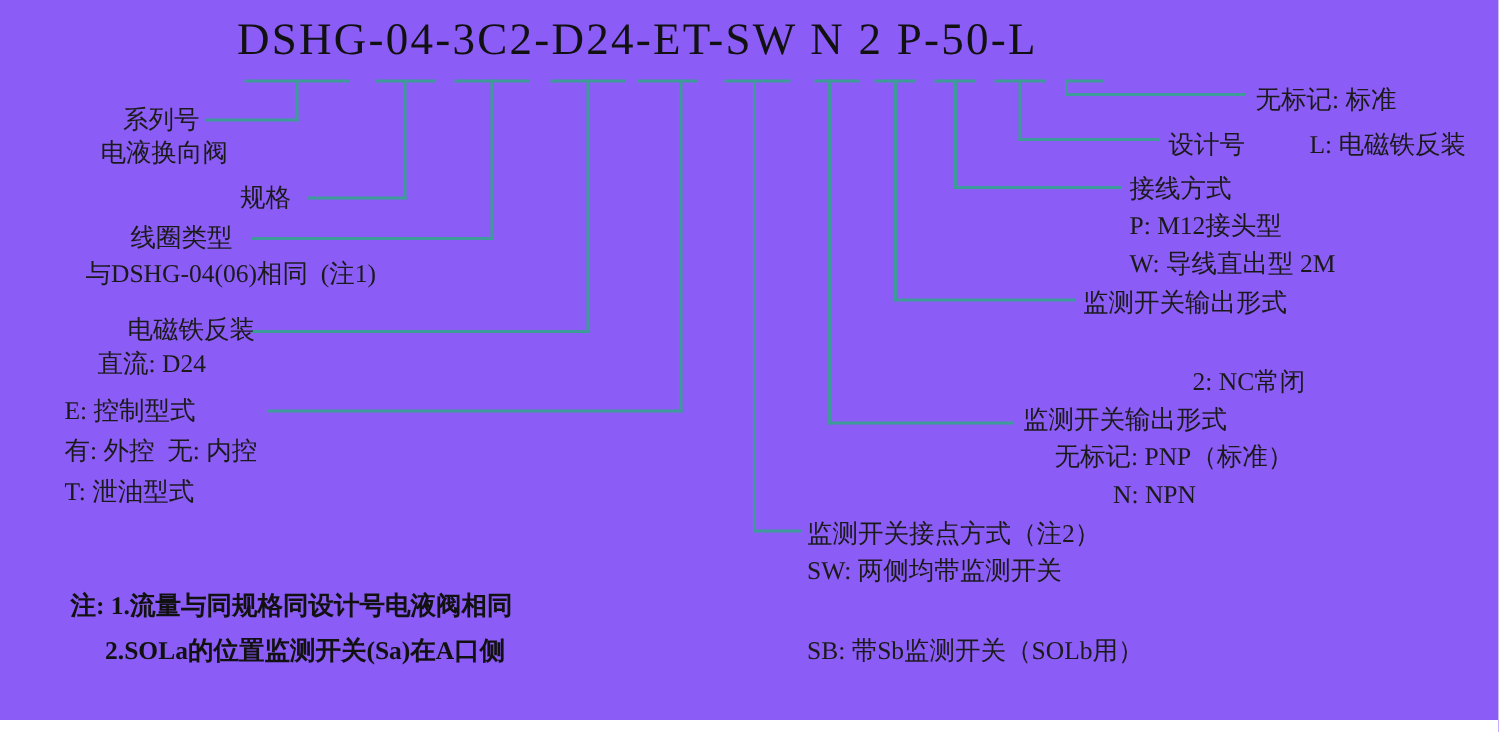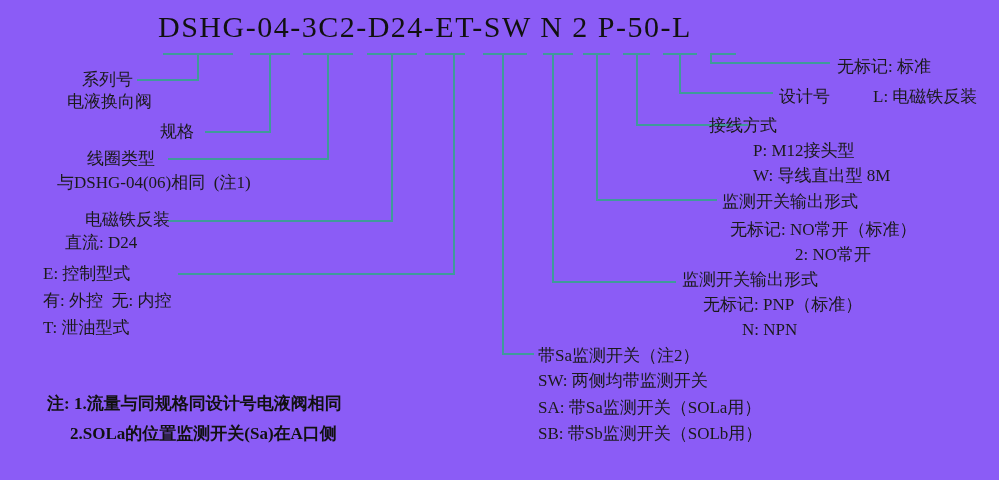--- a/index.html
+++ b/index.html
@@ -67,31 +67,29 @@
   <div class="lbl" style="left:57px;top:173px">与DSHG-04(06)相同  (注1)</div>
   <div class="lbl" style="left:85px;top:210px">电磁铁反装</div>
   <div class="lbl" style="left:65px;top:233px">直流: D24</div>
   <div class="lbl" style="left:43px;top:264px">E: 控制型式</div>
   <div class="lbl" style="left:43px;top:291px">有: 外控  无: 内控</div>
   <div class="lbl" style="left:43px;top:318px">T: 泄油型式</div>
 
   <div class="lbl" style="left:837px;top:57px">无标记: 标准</div>
   <div class="lbl" style="left:779px;top:87px">设计号</div>
   <div class="lbl" style="left:873px;top:87px">L: 电磁铁反装</div>
-  <div class="lbl" style="left:709px;top:116px">接线方式</div>
+  <div class="lbl" style="left:753px;top:116px">接线方式</div>
   <div class="lbl" style="left:753px;top:141px">P: M12接头型</div>
-  <div class="lbl" style="left:753px;top:166px">W: 导线直出型 8M</div>
+  <div class="lbl" style="left:753px;top:166px">W: 导线直出型 2M</div>
   <div class="lbl" style="left:722px;top:192px">监测开关输出形式</div>
-  <div class="lbl" style="left:730px;top:220px">无标记: NO常开（标准）</div>
-  <div class="lbl" style="left:795px;top:245px">2: NO常开</div>
+  <div class="lbl" style="left:795px;top:245px">2: NC常闭</div>
   <div class="lbl" style="left:682px;top:270px">监测开关输出形式</div>
   <div class="lbl" style="left:703px;top:295px">无标记: PNP（标准）</div>
   <div class="lbl" style="left:742px;top:320px">N: NPN</div>
 
-  <div class="lbl" style="left:538px;top:346px">带Sa监测开关（注2）</div>
+  <div class="lbl" style="left:538px;top:346px">监测开关接点方式（注2）</div>
   <div class="lbl" style="left:538px;top:371px">SW: 两侧均带监测开关</div>
-  <div class="lbl" style="left:538px;top:398px">SA: 带Sa监测开关（SOLa用）</div>
   <div class="lbl" style="left:538px;top:424px">SB: 带Sb监测开关（SOLb用）</div>
 
   <div class="lbl note" style="left:47px;top:394px">注: 1.流量与同规格同设计号电液阀相同</div>
   <div class="lbl note" style="left:70px;top:424px">2.SOLa的位置监测开关(Sa)在A口侧</div>
 
 </div>
 
 </body></html>

